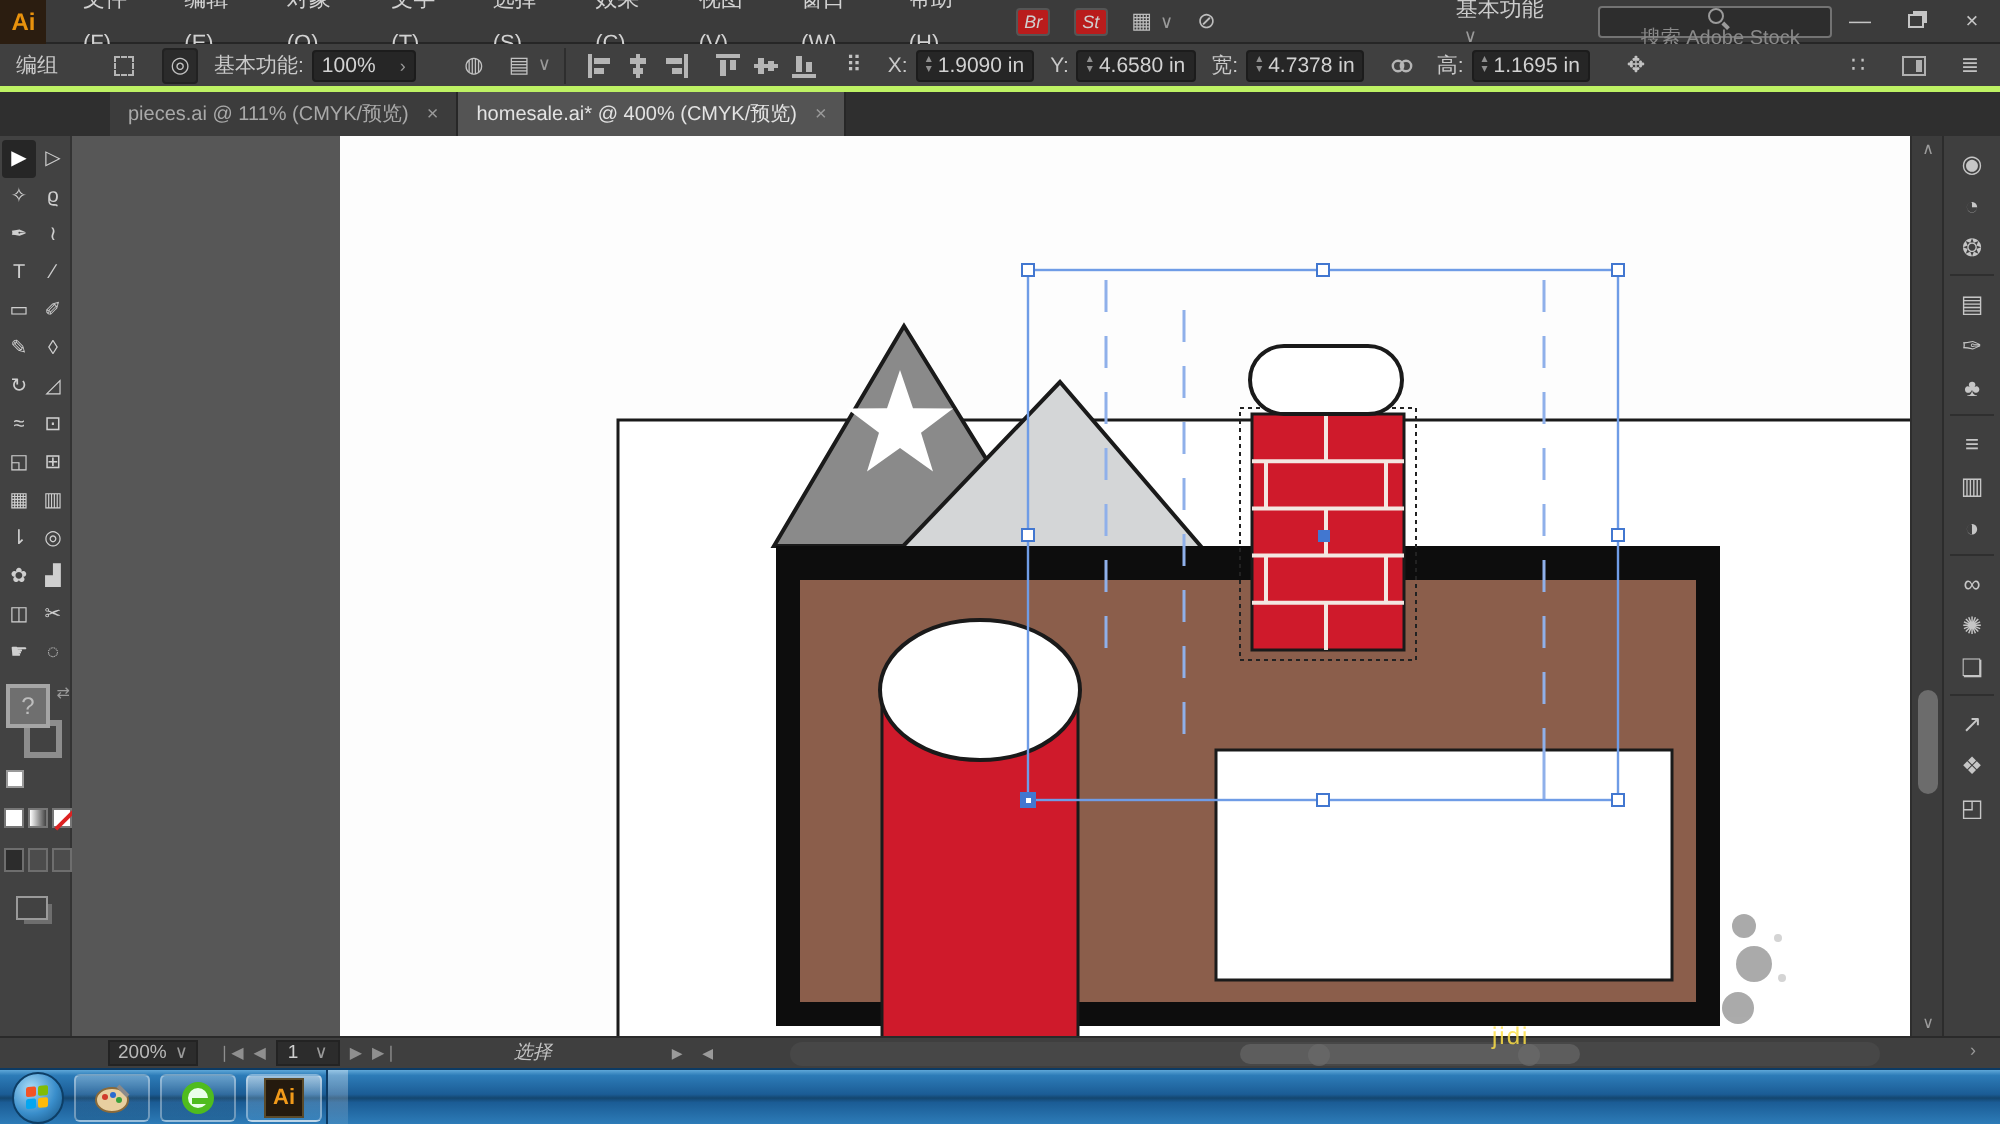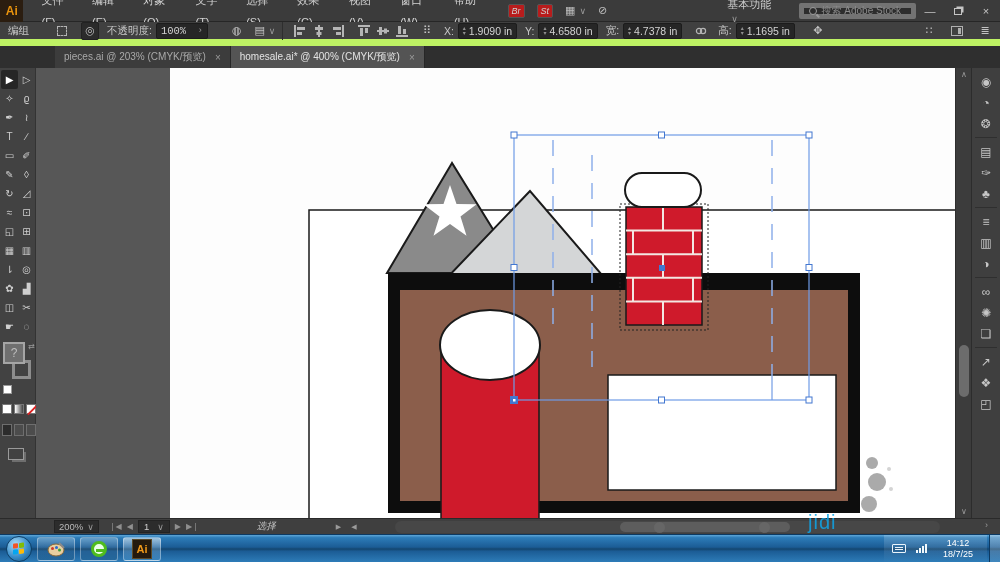--- a/index.html
+++ b/index.html
@@ -12,34 +12,34 @@
     background:#3b3b3b; border-bottom:1px solid #262626; display:flex; align-items:center; }
   .ai-logo { width:26px; height:22px; background:#2b1d10; color:#e8920d; font-weight:bold;
     font-size:12px; display:flex; align-items:center; justify-content:center; }
   .menu-items { display:flex; align-items:center; margin-left:8px; }
   .menu-item { color:#d2d2d2; font-size:11px; padding:0 10px; line-height:22px; cursor:default; }
   .mb-badge { background:#b91c1c; border:1px solid #555; border-radius:2px; color:#cfcfcf;
     font-size:9px; padding:1px 3px; margin-left:12px;font-style:italic; }
   .mb-icon { color:#bdbdbd; font-size:11px; margin-left:12px; }
   .workspace { color:#cccccc; font-size:11px; margin-left:120px; }
   .chev { color:#9a9a9a; font-size:9px; margin-left:4px; }
-  .search-box { display:flex; align-items:center; background:#2d2d2d; border:5px solid #737373;
-    border-radius:2px; height:16px; width:128px; margin-left:22px; padding:0 5px; }
+  .search-box { display:flex; align-items:center; background:#2d2d2d; border:1px solid #737373;
+    border-radius:2px; height:16px; width:128px; margin-left:22px; padding:0 5px;flex-direction:column; }
   .mag { width:8px; height:8px; border:1.5px solid #9a9a9a; border-radius:50%; position:relative; flex:none; }
   .mag::after { content:""; position:absolute; width:4px; height:1.5px; background:#9a9a9a;
     transform:rotate(45deg); left:6px; top:7px; }
   .search-ph { color:#8a8a8a; font-size:10px; margin-left:5px; white-space:nowrap; }
   .win-btns { margin-left:auto; display:flex; align-items:center; }
   .win-btn { color:#c5c5c5; font-size:11px; width:28px; text-align:center; line-height:22px; }
   .restore-glyph { display:inline-block; width:8px; height:7px; border:1px solid #c5c5c5;
     box-shadow:2px -2px 0 -0.5px #c5c5c5; margin-top:4px; }
 
   
   .control-bar { position:absolute; left:0; top:22px; width:1000px; height:24px; background:#404040;
-    border-bottom:7px solid #bef264; display:flex; align-items:center; color:#c9c9c9; font-size:10.5px; }
+    border-bottom:3px solid #bef264; display:flex; align-items:center; color:#c9c9c9; font-size:10.5px; }
   .cb-label { margin-left:8px; white-space:nowrap; }
   .cb-iconbox { width:18px; height:18px; margin-left:10px; display:flex; align-items:center;
     justify-content:center; color:#c2c2c2; font-size:11px; border-radius:2px; }
   .cb-iconbox.pressed { background:#2b2b2b; border:1px solid #222; }
   .dash-box { width:10px; height:10px; border:1px dashed #b5b5b5; }
   .val-box { display:flex; align-items:center; background:#262626; border:1px solid #1c1c1c;
     border-radius:2px; height:16px; padding:0 4px; margin-left:4px; color:#d2d2d2; }
   .spin { display:flex; flex-direction:column; line-height:5px; font-size:6px; color:#8f8f8f; margin-right:3px; }
   .sep-v { width:1px; height:18px; background:#2e2e2e; margin:0 8px; }
   .align-ic { width:17px; height:16px; margin:0 1px; display:flex; align-items:center; justify-content:center; }
@@ -75,21 +75,21 @@
   .swatch.none::after { content:""; position:absolute; left:-1px; top:4px; width:13px; height:2px;
     background:#d22; transform:rotate(-45deg); }
   .mode-row { position:absolute; left:2px; top:356px; display:flex; gap:2px; }
   .mode-btn { width:10px; height:12px; border:1px solid #6e6e6e; background:#4c4c4c; }
   .mode-btn.sel { background:#2c2c2c; }
   .screen-mode { position:absolute; left:8px; top:380px; width:16px; height:12px; border:1px solid #9a9a9a;
     box-shadow:3px 3px 0 -1px #6e6e6e; }
 
   
   .canvas-wrap { position:absolute; left:36px; top:68px; width:919px; height:450px; background:#fdfdfd; }
-  .watermark-text { position:absolute; left:808px; top:511px; color:#0ea5e9; font-size:20px;
+  .watermark-text { position:absolute; left:746px; top:511px; color:#fde047; font-size:12px;
     letter-spacing:1px; opacity:.85; z-index:6; }
 
   
   .vscroll { position:absolute; left:955px; top:68px; width:16px; height:450px; background:#3c3c3c;
     border-left:1px solid #2e2e2e; }
   .vs-arrow { position:absolute; left:0; width:16px; text-align:center; color:#9c9c9c; font-size:8px; }
   .vs-thumb { position:absolute; left:3px; top:277px; width:10px; height:52px; background:#6c6c6c; border-radius:5px; }
   .dock { position:absolute; left:971px; top:68px; width:29px; height:450px; background:#3f3f3f;
     border-left:1px solid #2c2c2c; display:flex; flex-direction:column; align-items:center; padding-top:3px; }
   .dock-item { width:24px; height:21px; display:flex; align-items:center; justify-content:center;
@@ -178,22 +178,22 @@
       <span class="win-btn">×</span>
     </div>
   </div>
 
   <div class="control-bar">
     <span class="cb-label">编组</span>
     <span class="cb-iconbox" style="margin-left:24px">
         <span class="dash-box"></span>
       </span>
     <span class="cb-iconbox pressed">◎</span>
-    <span class="cb-label">不透明度:</span>
-    <span class="val-box" style="width:52px; justify-content:space-between;font-family:Liberation Mono, monospace;">
+    <span class="cb-label">基本功能:</span>
+    <span class="val-box" style="width:52px; justify-content:space-between;">
       <span>100%</span>
       <span class="chev">›</span>
     </span>
     <span class="cb-iconbox" style="margin-left:20px">◍</span>
     <span class="cb-iconbox">
       <span>▤</span>
         <span class="chev">∨</span>
     </span>
     <span class="sep-v"></span>
     <span class="align-ic">
@@ -283,21 +283,21 @@
       <span class="cb-iconbox">
           <span class="panel-ic"></span>
         </span>
       <span class="cb-iconbox">≣</span>
     </div>
   </div>
 
   <div class="tab-bar">
     <div style="width:55px"></div>
     <div class="doc-tab">
-      <span>pieces.ai @ 203% (CMYK/预览)</span>
+      <span>pieces.ai @ 111% (CMYK/预览)</span>
       <span class="tab-close">×</span>
     </div>
     <div class="doc-tab active">
       <span>homesale.ai* @ 400% (CMYK/预览)</span>
       <span class="tab-close">×</span>
     </div>
   </div>
 
   <div class="toolbox">
     <div class="tool-grid">
@@ -490,29 +490,16 @@
         <circle cx="13.5" cy="9" r="1.5" fill="#3aa03a"></circle>
         <line x1="13" y1="2" x2="18" y2="7" stroke="#8a8a8a" stroke-width="2"></line>
       </svg>
     </div>
     <div class="task-btn">
       <span class="browser-ring"></span>
     </div>
     <div class="task-btn active">
       <span class="ai-task">Ai</span>
     </div>
-    <div class="tray">
-      <span class="kbd-ic"></span>
-      <span class="net-ic">
-        <i style="height:3px"></i>
-          <i style="height:5px"></i>
-          <i style="height:7px"></i>
-          <i style="height:9px"></i>
-      </span>
-      <div class="clock">
-        <div>14:12</div>
-        <div>18/7/25</div>
-      </div>
-    </div>
     <div class="show-desktop"></div>
   </div>
 
 </div>
 
 </body></html>

